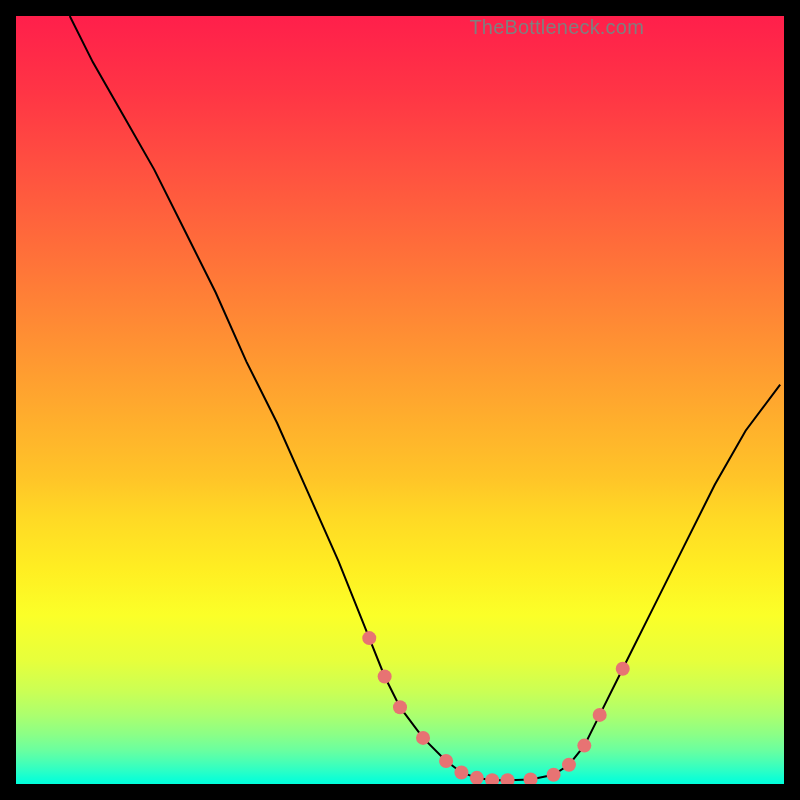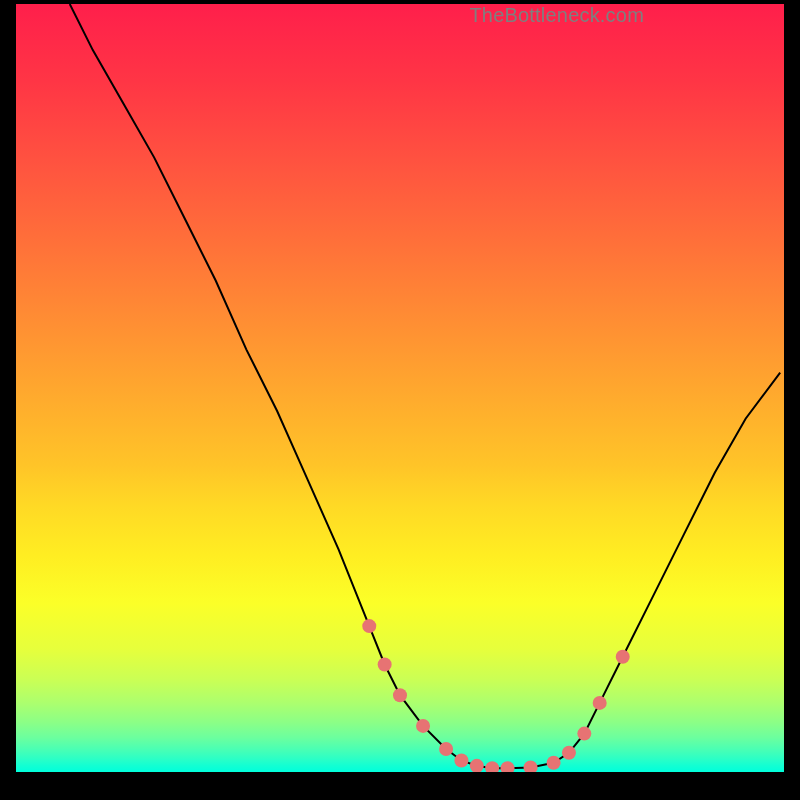--- a/index.html
+++ b/index.html
@@ -7,21 +7,21 @@
     padding: 0;
     width: 800px;
     height: 800px;
     background: #000;
     overflow: hidden;
     font-family: Arial, Helvetica, sans-serif;
   }
   .frame {
     position: absolute;
     left: 16px;
-    top: 4px;
+    top: 16px;
     width: 646px;
     height: 768px;
     background: #e5e5e5;
   }
   .plot {
     position: absolute;
     left: 0;
     top: 0;
     width: 768px;
     height: 768px;

